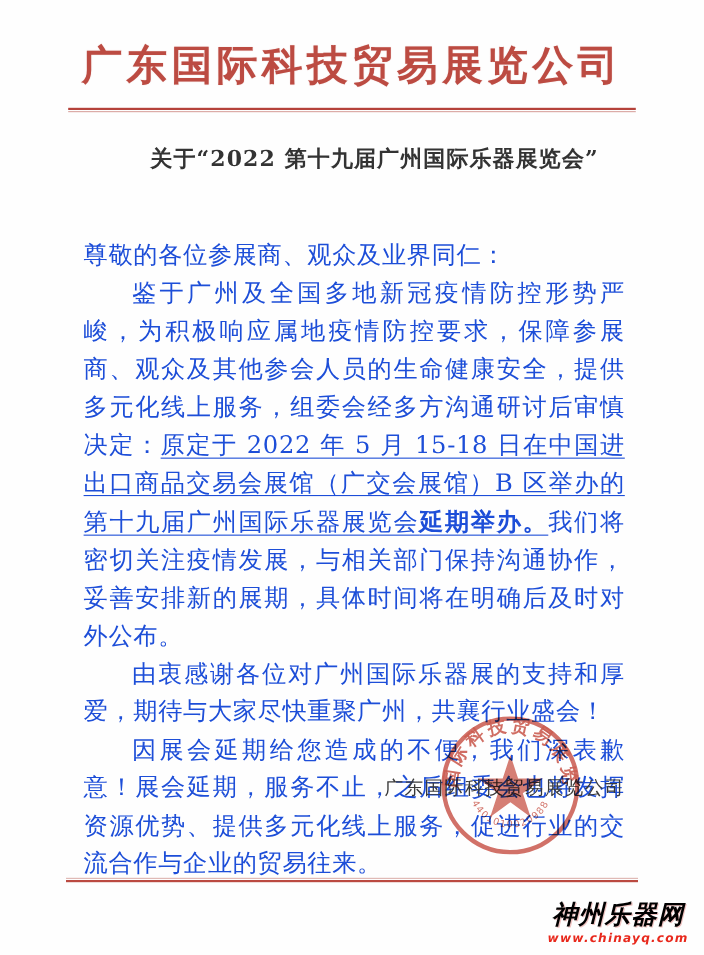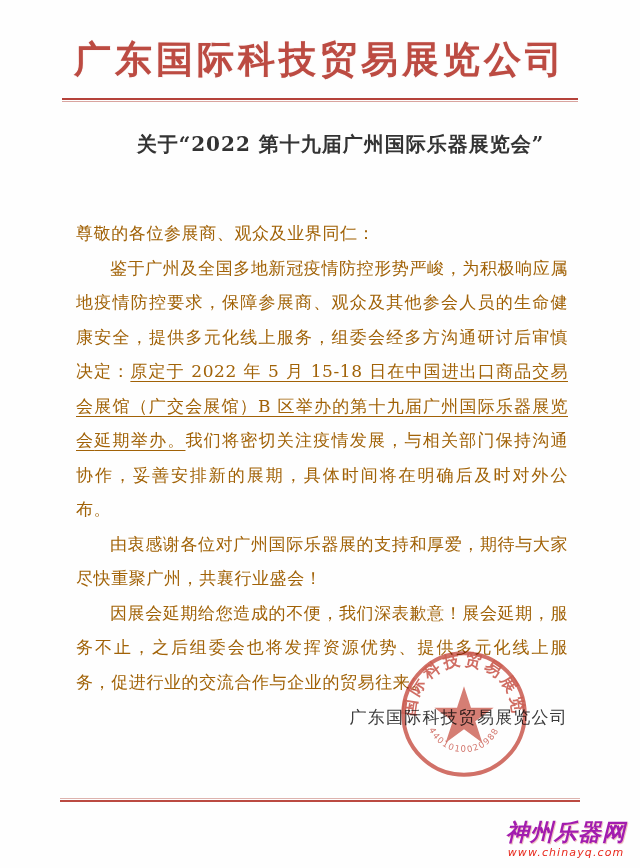--- a/index.html
+++ b/index.html
@@ -82,44 +82,44 @@
     white-space: nowrap;
     padding-left: 41px;
   }
 
   
   .body-block {
     position: absolute;
     top: 216px;
     left: 76px;
     width: 492px;
-    font-size: 17px;
+    font-size: 22px;
     line-height: 34.5px;
     letter-spacing: 0.6px;
-    color: #a16207;
+    color: #1d4ed8;
     text-align: justify;
     text-justify: inter-ideograph;
   }
   .para {
     margin: 0 0 0 0;
     text-indent: 2em;
   }
   .para.no-indent {
     text-indent: 0;
   }
   .para + .para {
     margin-top: 0px;
   }
   .u {
     text-decoration: underline;
     text-underline-offset: 4px;
     text-decoration-thickness: 1px;
   }
   .b {
-    font-weight: normal;
+    font-weight: bold;
   }
 
   
   .signature {
     position: absolute;
     top: 700px;
     left: 0;
     width: 640px;
     text-align: right;
     padding-right: 72px;
@@ -175,27 +175,27 @@
     right: 14px;
     bottom: 10px;
     text-align: center;
     line-height: 1;
   }
   .watermark-name {
     font-family: "DejaVu Sans", "Liberation Sans", sans-serif;
     font-weight: bold;
     font-style: italic;
     font-size: 23px;
-    color: #a21caf;
+    color: #000000;
     letter-spacing: 1px;
     text-shadow: 1px 1px 0 rgba(200,20,10,0.25);
   }
   .watermark-url {
     font-family: "DejaVu Sans", "Liberation Sans", sans-serif;
-    font-weight: normal;
+    font-weight: bold;
     font-style: italic;
     font-size: 11px;
     color: #e8281c;
     letter-spacing: 1.1px;
     margin-top: 3px;
   }
 </style>
 </head>
 <body>
 

